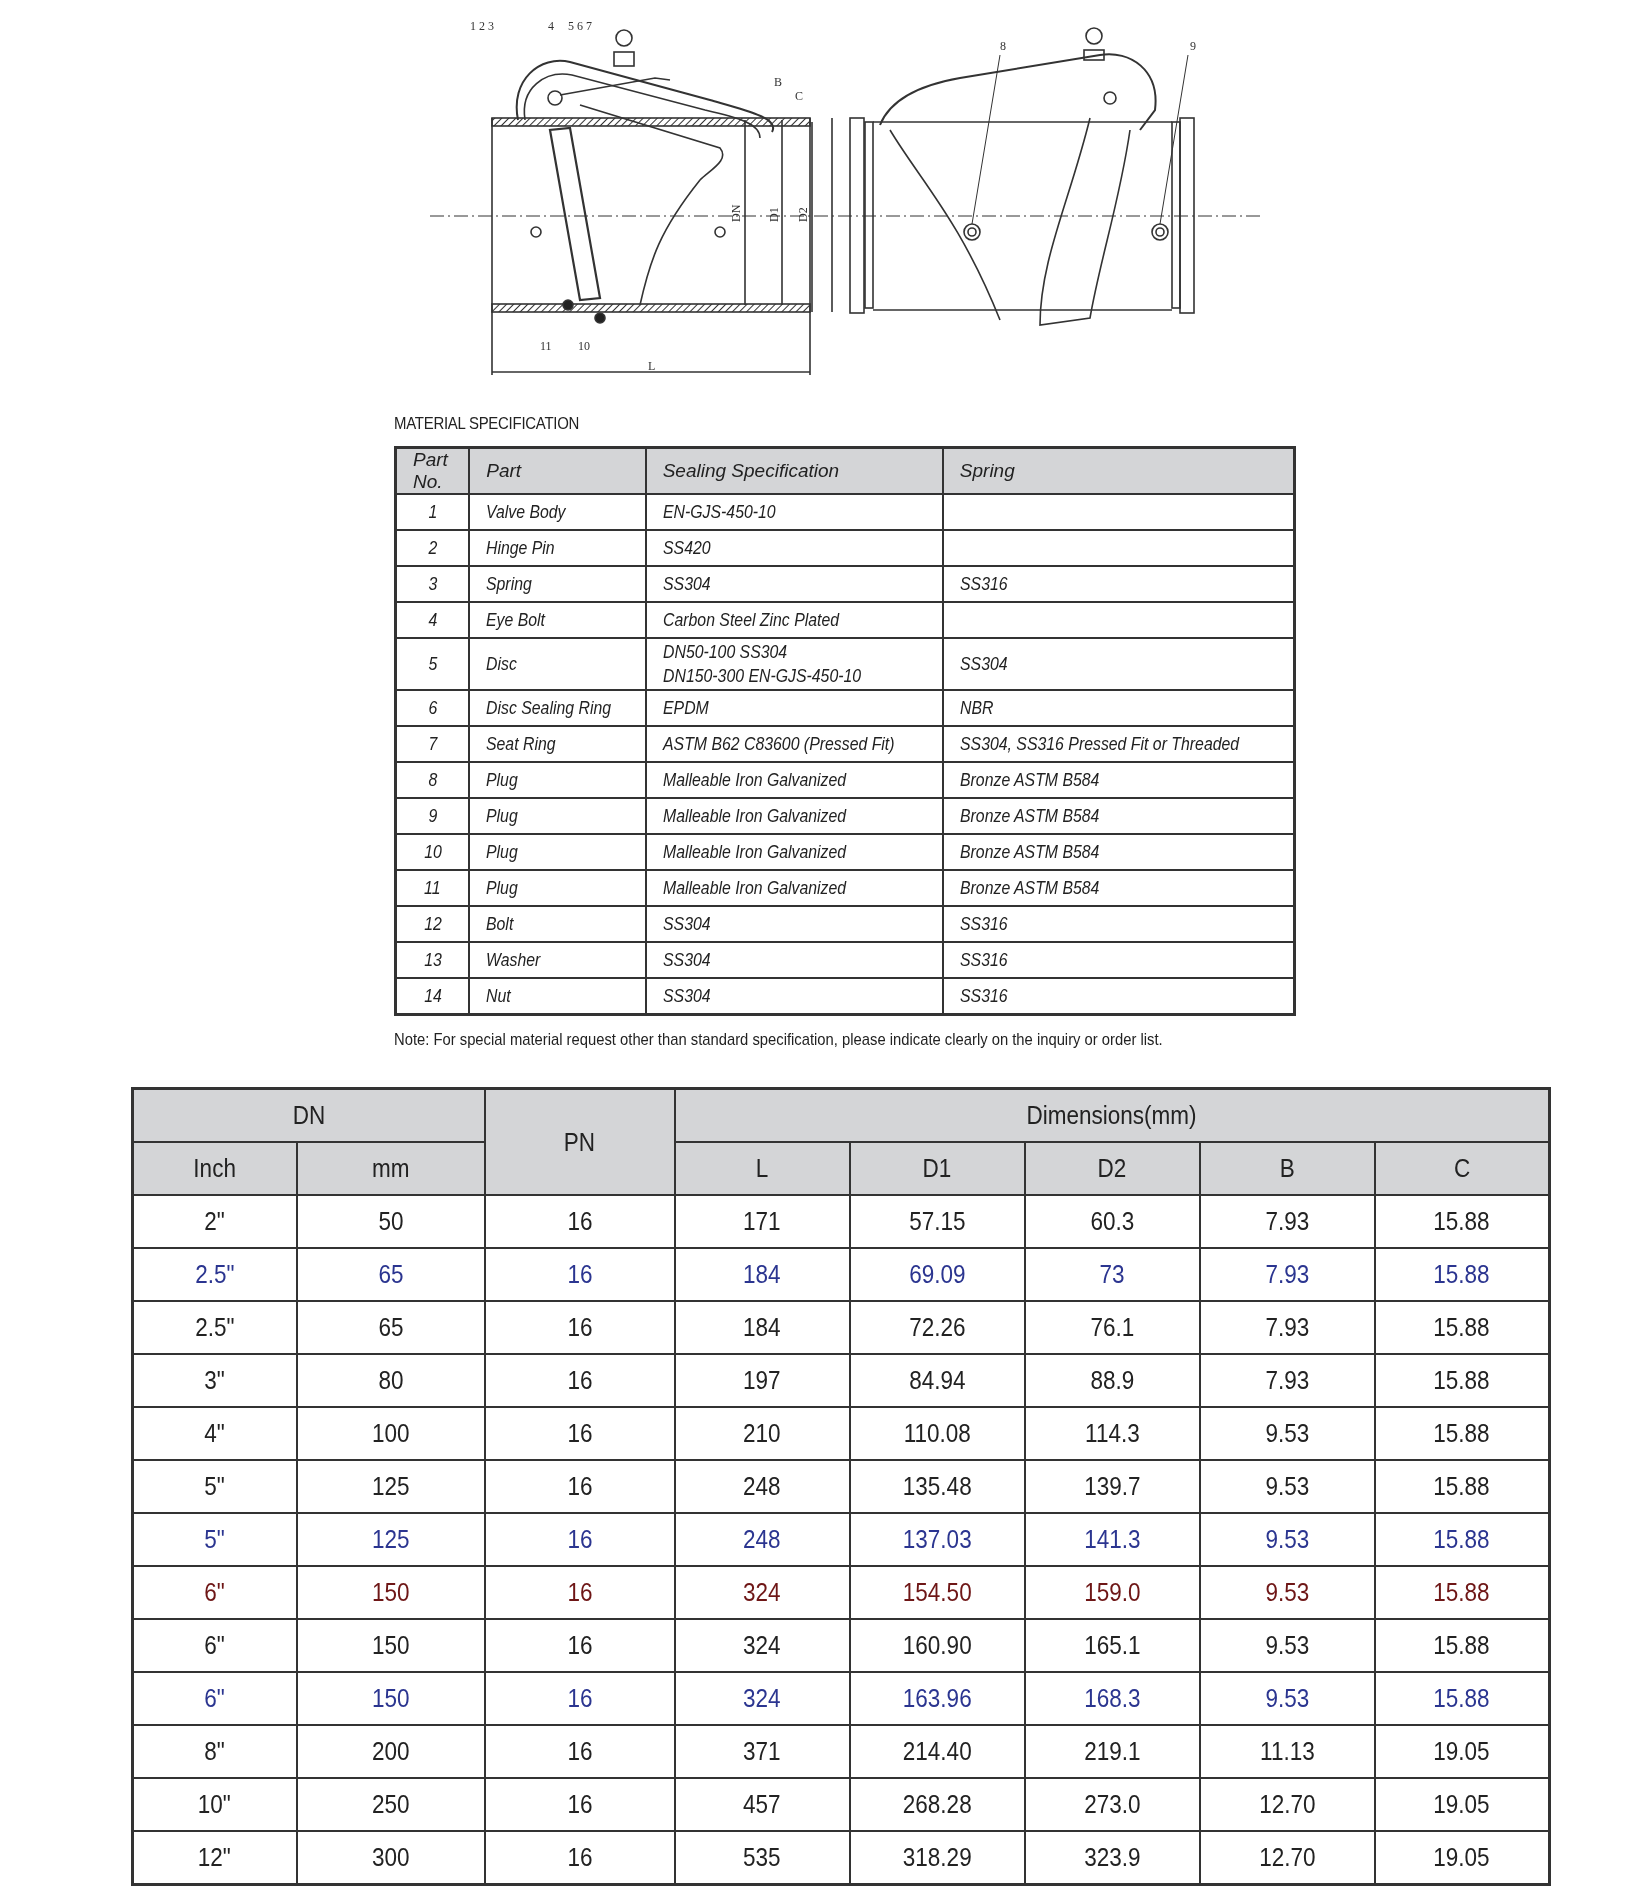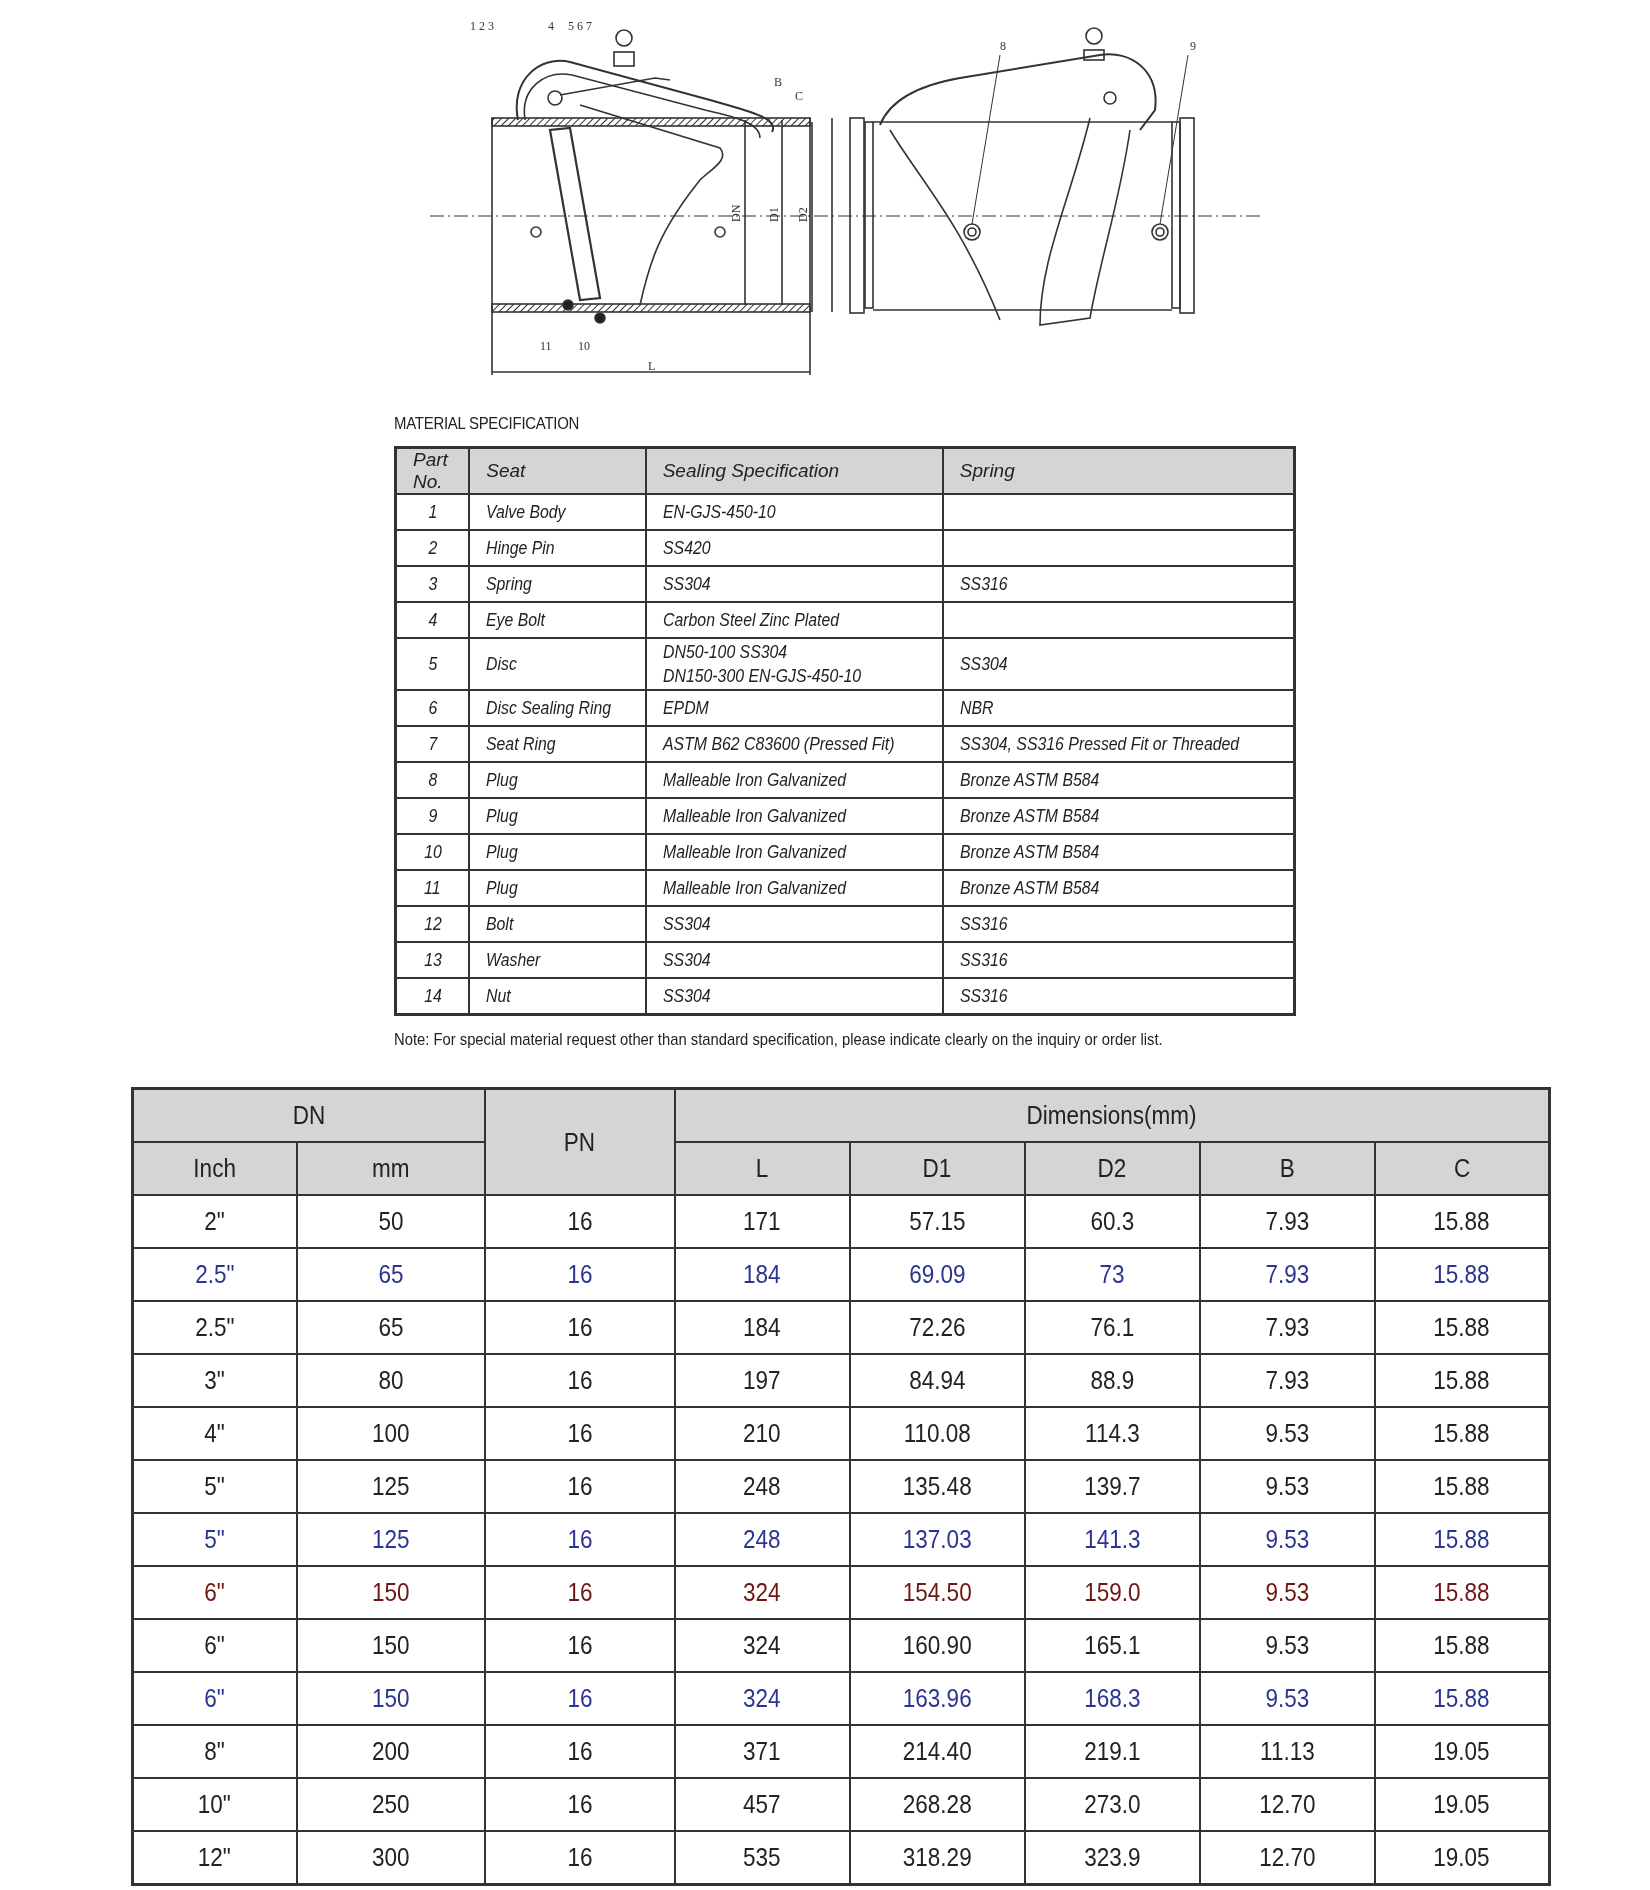--- a/index.html
+++ b/index.html
@@ -118,21 +118,21 @@
 <table class="mat mat-outer">
   <colgroup>
     <col style="width:124px">
       <col style="width:180px">
       <col style="width:275px">
       <col>
   </colgroup>
   <thead>
     <tr>
       <th>Part No.</th>
-      <th>Seat</th>
+      <th>Part</th>
       <th>Sealing Specification</th>
       <th>Spring</th>
     </tr>
   </thead>
   <tbody id="mat-body">
       <tr>
         <td class="num"><span>1</span></td>
         <td class=""><span>Valve Body</span></td>
         <td class=""><span>EN-GJS-450-10</span></td>
         <td class=""><span></span></td>

